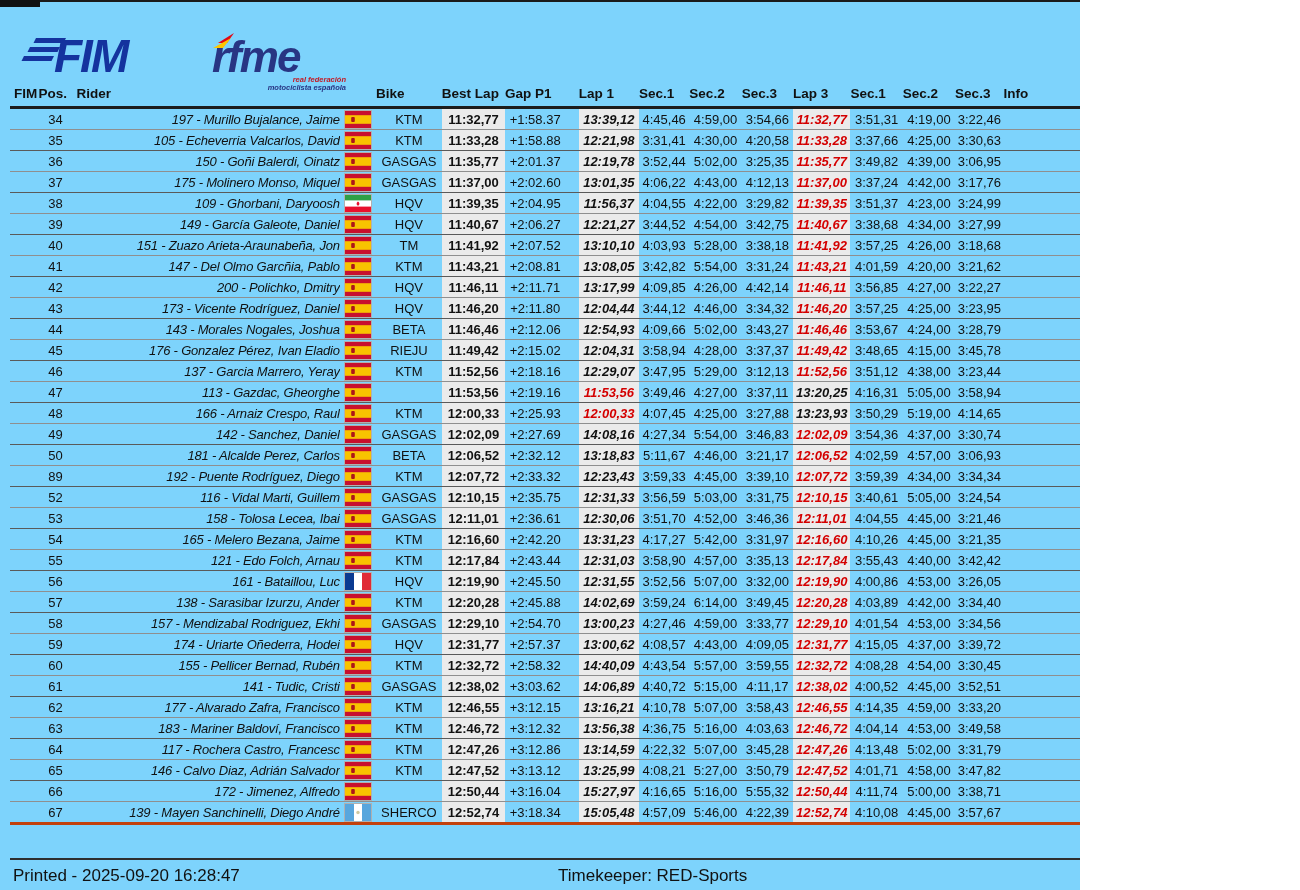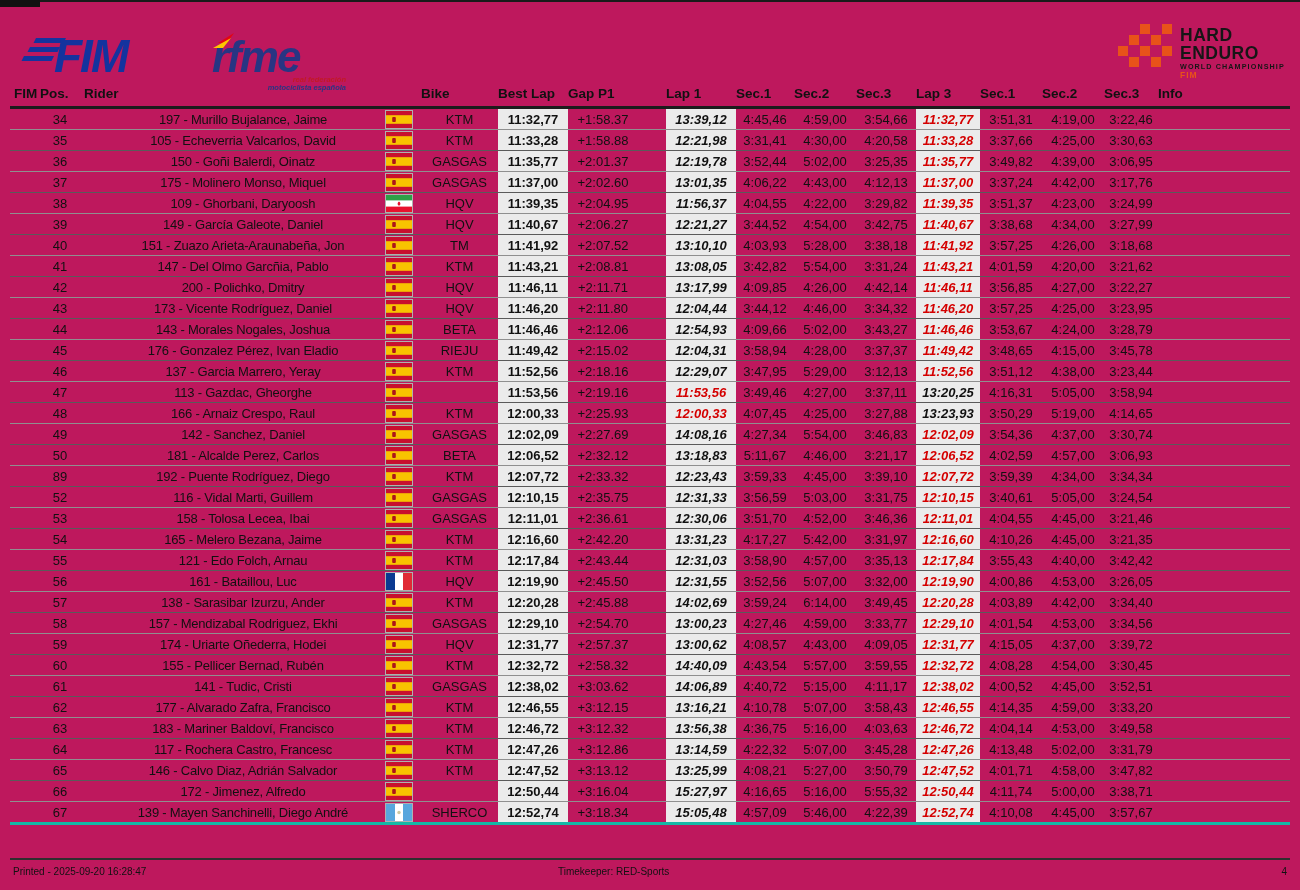--- a/index.html
+++ b/index.html
@@ -1,17 +1,17 @@
 <!DOCTYPE html>
 <html><head>
 <meta charset="utf-8">
 <style>
   html,body { margin:0; padding:0; background:#ffffff; }
   .page {
-    position:relative; width:1300px; height:890px; background:#be185d;
+    position:relative; width:1080px; height:890px; background:#7dd3fc;
     font-family:"Liberation Sans", sans-serif; color:#111; overflow:hidden;
   }
   .top-hairline { position:absolute; top:0; left:0; width:100%; height:1.5px; background:#1a1a1a; }
   .top-notch { position:absolute; top:0; left:0; width:40px; height:7px; background:#111; }
 
   
   .logo { position:absolute; }
   .fim-logo { left:20px; top:26px; }
   .fim-text { font:italic bold 46px "Liberation Sans", sans-serif; letter-spacing:-2px; fill:#14339e; }
   .rfme-logo { left:198px; top:30px;text-decoration:underline; }
@@ -33,32 +33,32 @@
     font-size:13.5px; font-weight:bold; text-align:left; vertical-align:bottom;
     padding:2px 0 5px 0; border-bottom:3px solid #1c1c1c; white-space:nowrap;
   }
   .results th.left { text-align:left; padding-left:4px; }
   .results td {
     height:20px; font-size:13px; text-align:center; vertical-align:middle;
     white-space:nowrap; overflow:hidden; padding:0;
   }
   .results tbody td { border-bottom:1.2px solid #8f8f8f; }
   .results tbody tr:nth-child(even) td { border-bottom:1.8px solid #5a5a5a; }
-  .results tbody tr:last-child td { border-bottom:3px solid #14b8a6; }
-  td.c-rider { text-align:center; padding-left:30px; letter-spacing:-0.2px; }
+  .results tbody tr:last-child td { border-bottom:3px solid #c2410c; }
+  td.c-rider { text-align:right; padding-left:30px; letter-spacing:-0.2px;font-style:italic; }
   .shade { background:#ebebeb; }
   td.c-best { font-weight:bold; }
   td.c-lap { font-weight:bold; font-style:italic; }
   td.red { color:#d40000; }
   .flag { display:inline-block; width:26px; height:17px; border:1px solid #b0b0b0; line-height:0; vertical-align:middle; }
   .flag svg { width:100%; height:100%; display:block; }
 
   
   .footer-rule { position:absolute; left:10px; top:858px; width:1280px; height:1.5px; background:#2e2e2e; }
-  .footer { position:absolute; left:0; top:864px; width:1300px; height:22px; font-size:10px; }
+  .footer { position:absolute; left:0; top:864px; width:1300px; height:22px; font-size:17px; }
   .footer .printed { position:absolute; left:13px; top:2px; }
   .footer .timekeeper { position:absolute; left:558px; top:2px; }
   .footer .pageno { position:absolute; right:13px; top:2px; }
 </style>
 </head>
 <body>
 
 <div class="page">
   <div class="top-hairline"></div>
   <div class="top-notch"></div>

